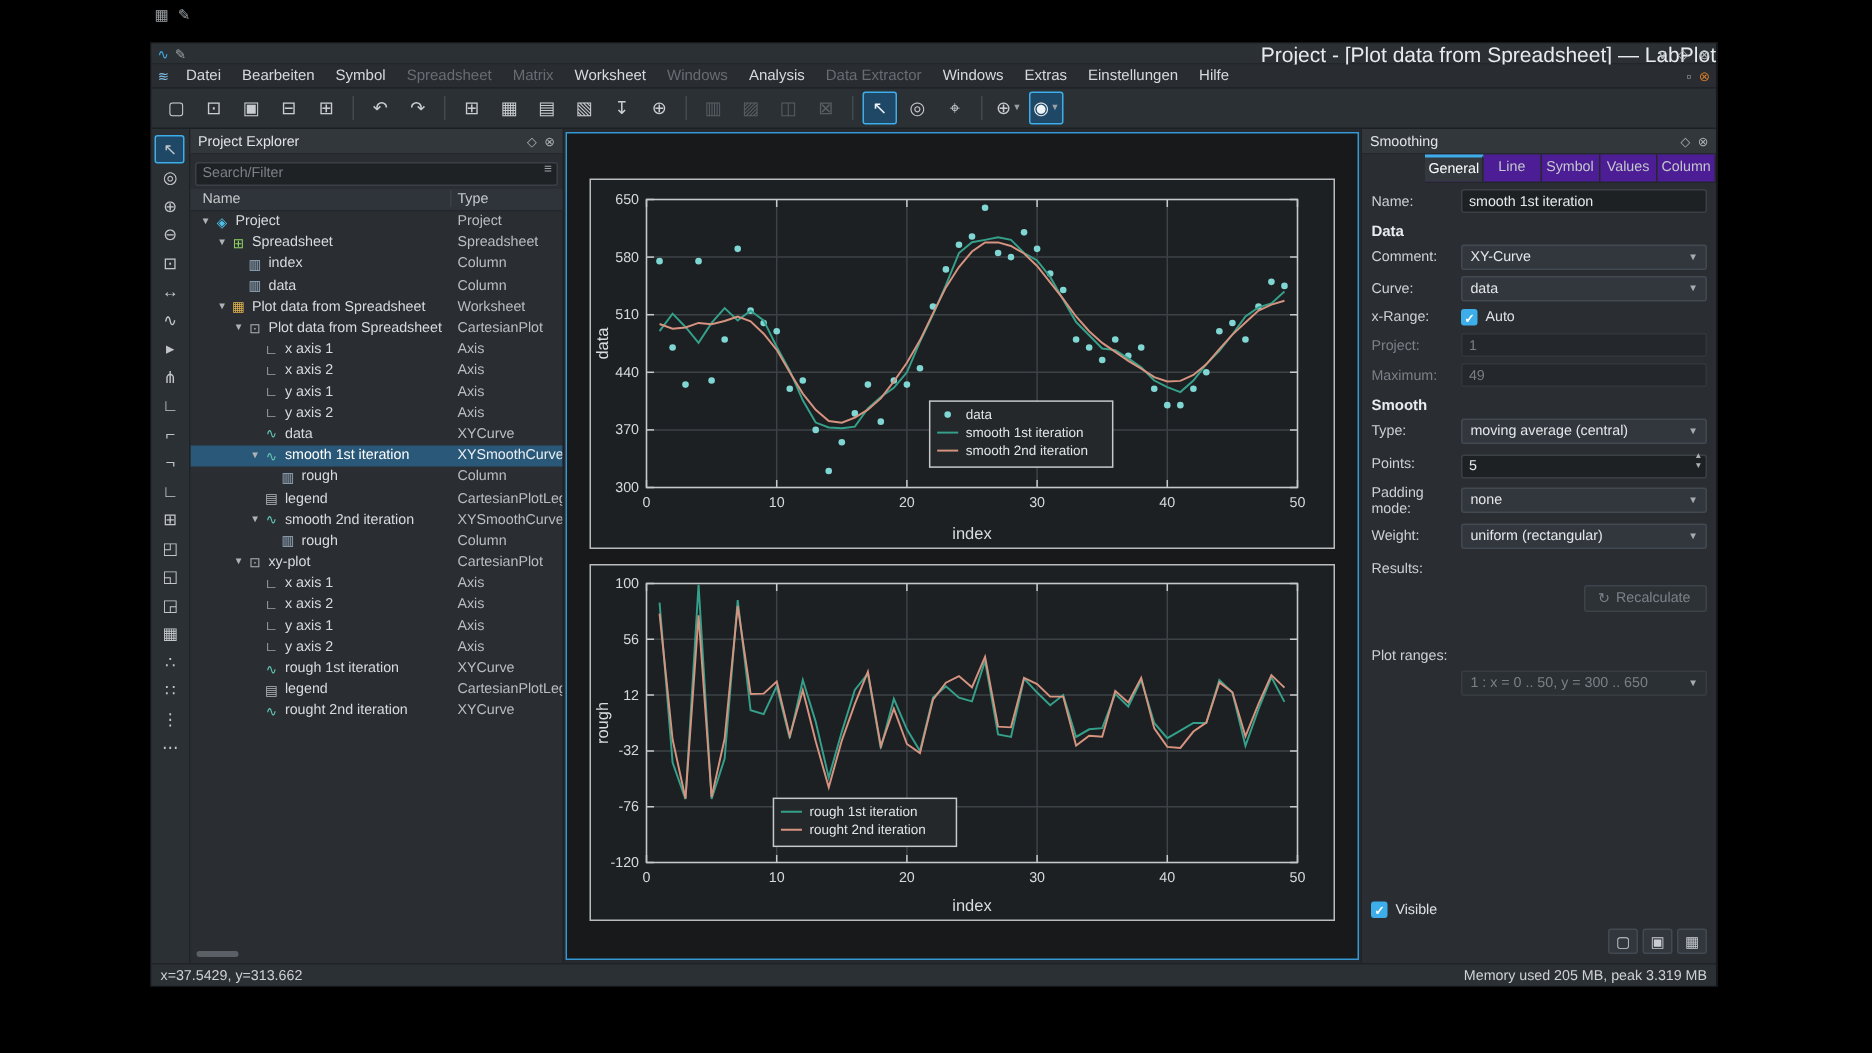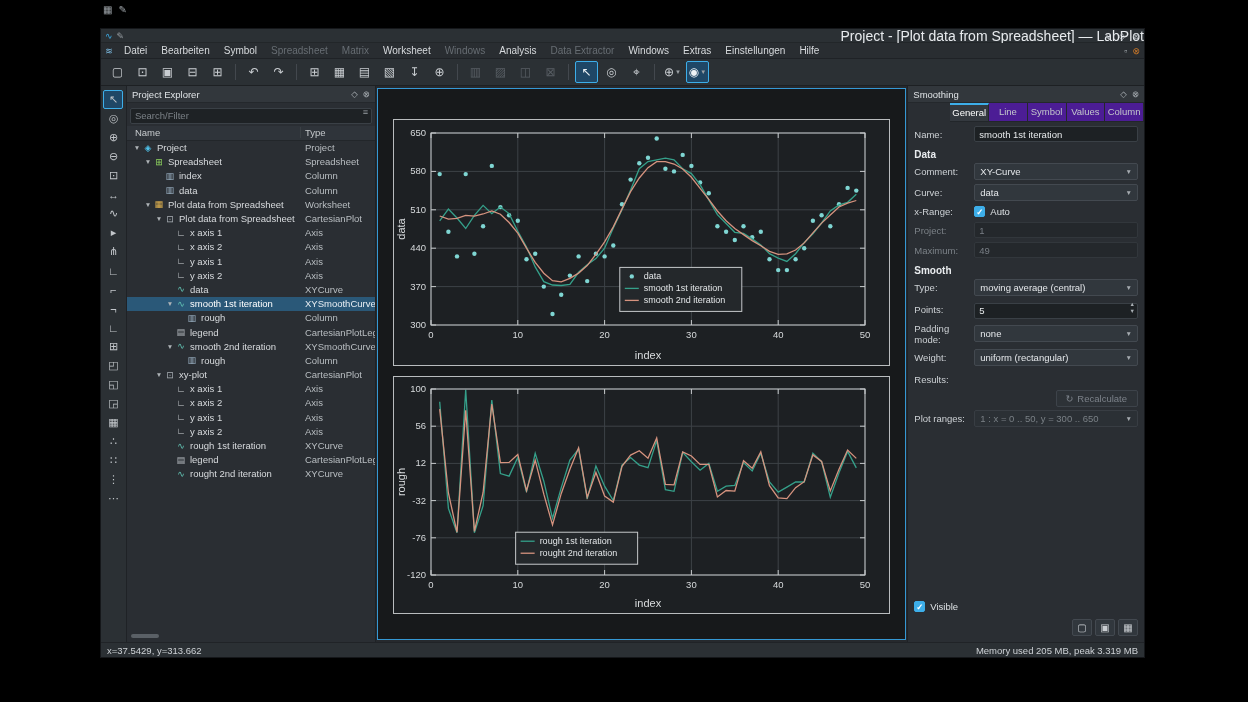--- a/index.html
+++ b/index.html
@@ -98,21 +98,21 @@
   .plabel { flex:0 0 60px; font-size:9.5px; color:#cdd1d5; }
   .plabel.dis { color:#7b8187; }
   .pfield { flex:1; display:flex; align-items:center; }
   .section { font-size:10px; font-weight:bold; color:#e9ecef; padding:5px 6px 1px; }
   .tinput { width:100%; height:16px; background:#1d2124; border:1px solid #3a4046;
     border-radius:2px; color:#e6e9eb; font-size:9.5px; padding:0 4px; outline:none; }
   .tinput.dis { background:#24282c; color:#787e85; border-color:#32373c; }
   .dropdown { width:100%; height:17px; background:#31373d; border:1px solid #434950;
     border-radius:2px; display:flex; align-items:center; justify-content:space-between;
     padding:0 5px; font-size:9.5px; color:#e4e7ea; white-space:nowrap; overflow:hidden; }
-  .dropdown.dis { color:#7a8086; background:#2b3035; border-color:#383d43; }
+  .dropdown.dis { color:#7a8086; background:#2b3035; border-color:#383d43;margin-top:36px; }
   .dd-arrow { font-size:6.5px; color:#a6abb0; margin-left:4px; }
   .checkbox { width:11px; height:11px; border-radius:2px; border:1px solid #3daee9;
     background:#3daee9; color:#fff; font-size:8.5px; line-height:10px; text-align:center;
     font-weight:bold; margin-right:5px; }
   .spinwrap { position:relative; width:100%; }
   .spinwrap .tinput { padding-right:14px; }
   .spinarrows { position:absolute; right:3px; top:1px; display:flex; flex-direction:column;
     font-size:5.5px; color:#aab0b5; line-height:7px; }
   .resultsbox { width:100%; height:100px; background:#1d2124; border:1px solid #3a4046;
     border-radius:2px; font-size:9.5px; color:#dfe2e5; padding:3px 5px; line-height:1.4; }

